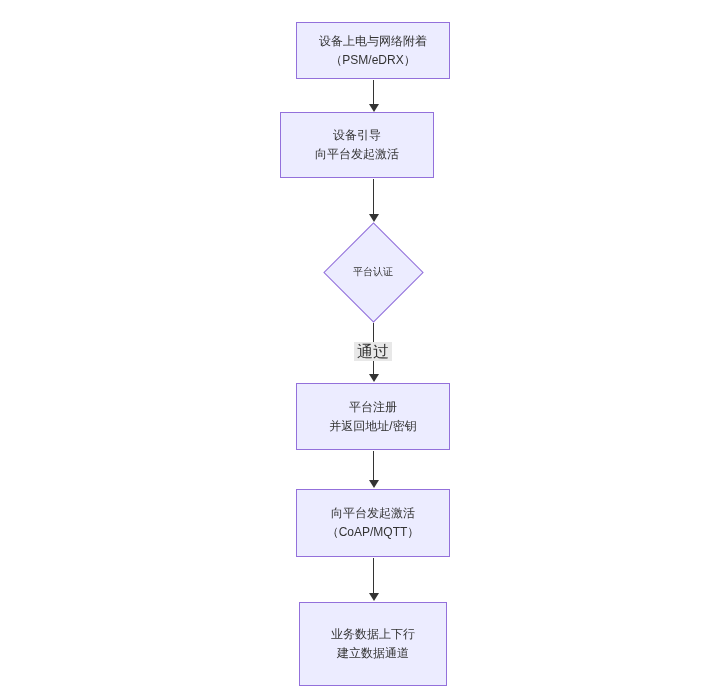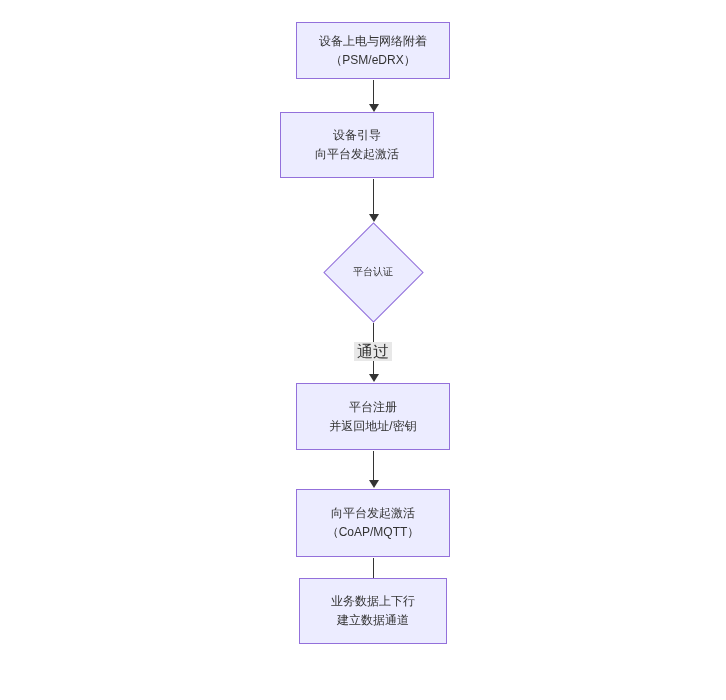--- a/index.html
+++ b/index.html
@@ -141,18 +141,18 @@
   <div class="node-rect" style="left:296px; top:489px; width:154px; height:68px;">
     <span>向平台发起激活</span>
     <span>（CoAP/MQTT）</span>
   </div>
 
   <div class="connector" style="left:373px; top:558px; height:43px;">
     <div class="line"></div>
     <div class="head"></div>
   </div>
 
-  <div class="node-rect" style="left:299px; top:578px; width:148px; height:66px;">
+  <div class="node-rect" style="left:299px; top:602px; width:148px; height:84px;">
     <span>业务数据上下行</span>
     <span>建立数据通道</span>
   </div>
 
 </div>
 
 </body></html>

